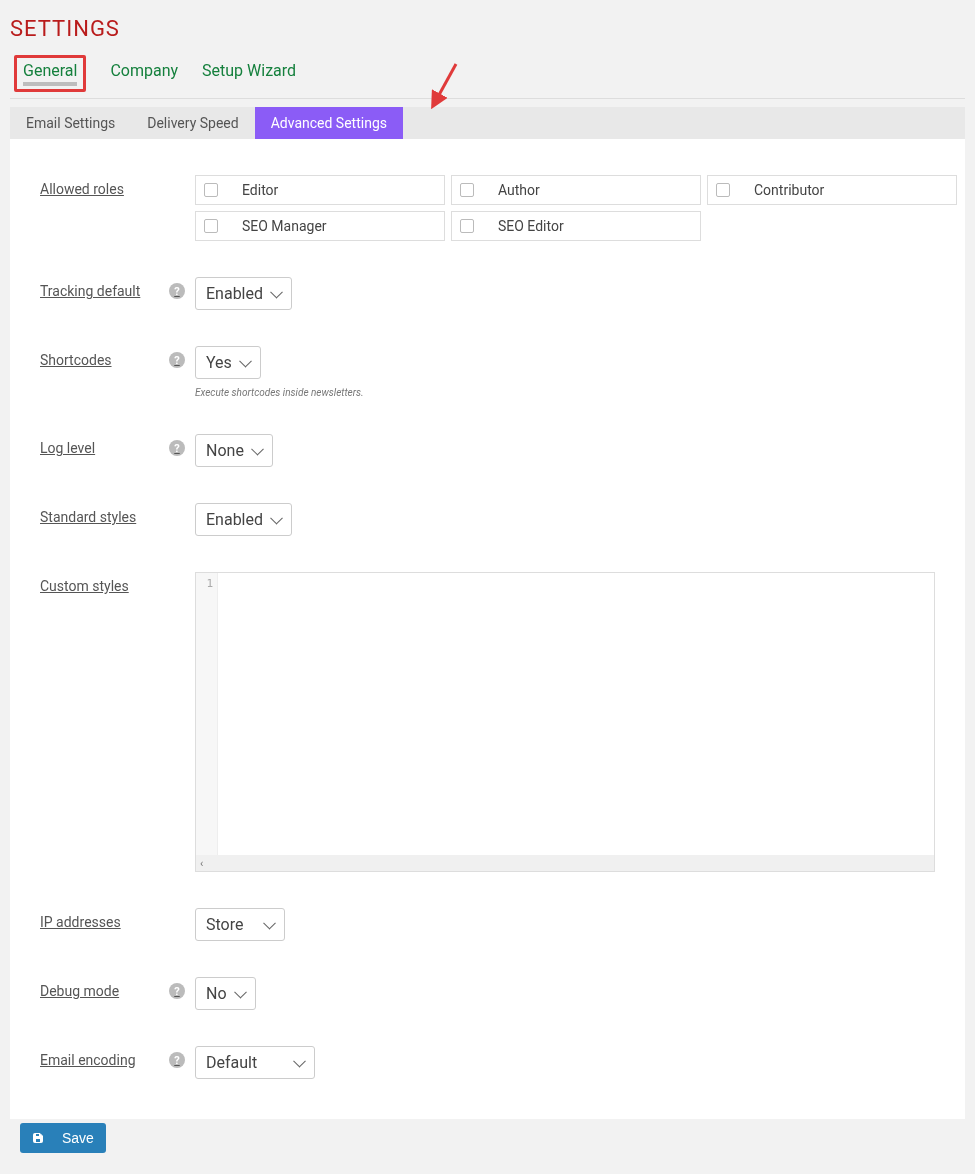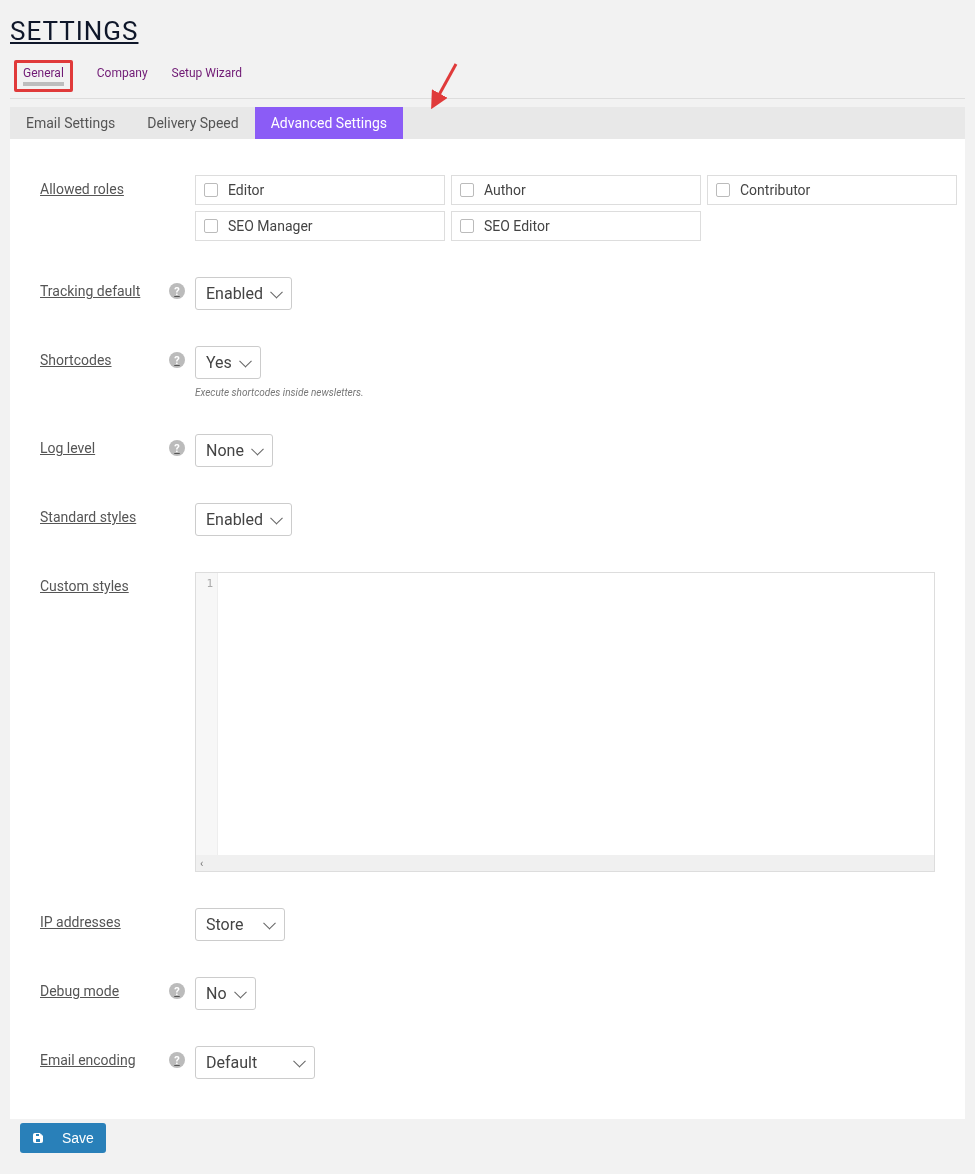--- a/index.html
+++ b/index.html
@@ -8,37 +8,36 @@
     font-family: -apple-system, BlinkMacSystemFont, "Segoe UI", Roboto, Helvetica, Arial, sans-serif;
     background: #f2f2f2;
     color: #333;
     font-size: 14px;
     width: 975px;
   }
   .page {
     padding: 10px 10px 0 10px;
   }
   .page-title {
-    color: #0f172a;
-    font-size: 26px;
+    color: #b91c1c;
+    font-size: 22px;
     font-weight: 400;
     letter-spacing: 1px;
     margin: 6px 0 14px 0;
-    text-decoration: underline;
   }
   .main-tabs {
     display: flex;
     gap: 24px;
     border-bottom: 1px solid #ddd;
     padding: 0 0 0 4px;
   }
   .main-tab {
     padding: 6px 0 10px 0;
-    font-size: 12px;
-    color: #701a75;
+    font-size: 16px;
+    color: #15803d;
     cursor: pointer;
   }
   .main-tab.active-box {
     border: 3px solid #e03a3a;
     padding: 3px 6px 3px 6px;
     border-radius: 2px;
     margin-bottom: 6px;
   }
   .main-tab.active-box .underline {
     display:block;
@@ -111,21 +110,21 @@
   .role-grid {
     display: grid;
     grid-template-columns: 250px 250px 250px;
     gap: 6px;
   }
   .role-box {
     border: 1px solid #ddd;
     padding: 6px 8px;
     display: flex;
     align-items: center;
-    gap: 10px;
+    gap: 24px;
     font-size: 14px;
     color: #444;
     background: #fff;
   }
   .cbox {
     width: 14px;
     height: 14px;
     border: 1px solid #bbb;
     border-radius: 2px;
     display: inline-block;

